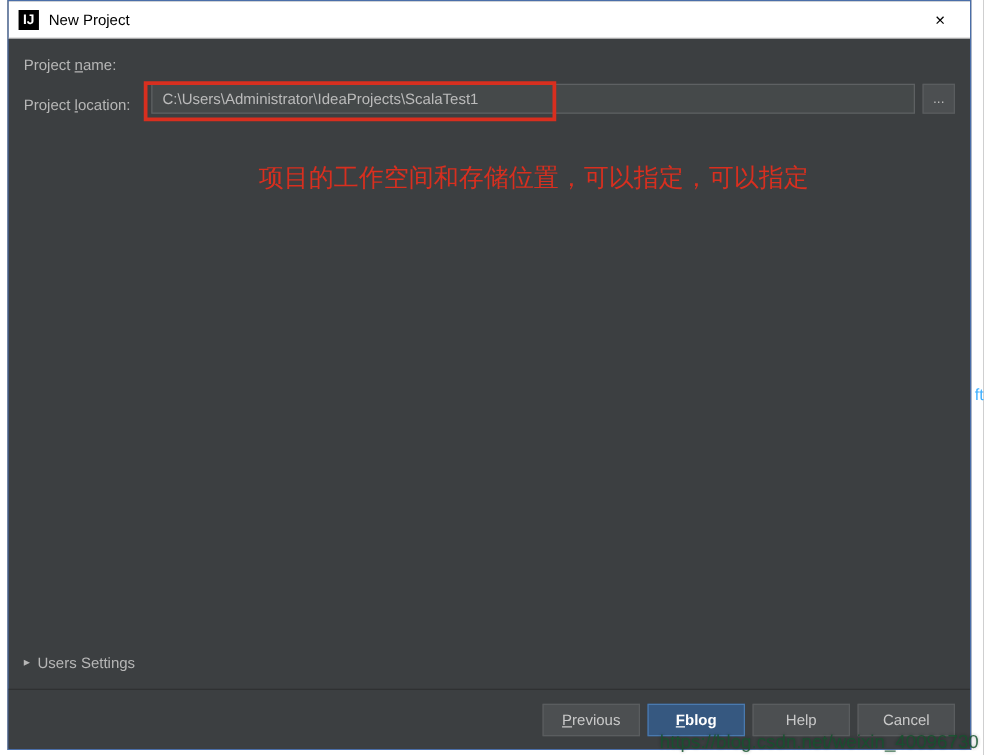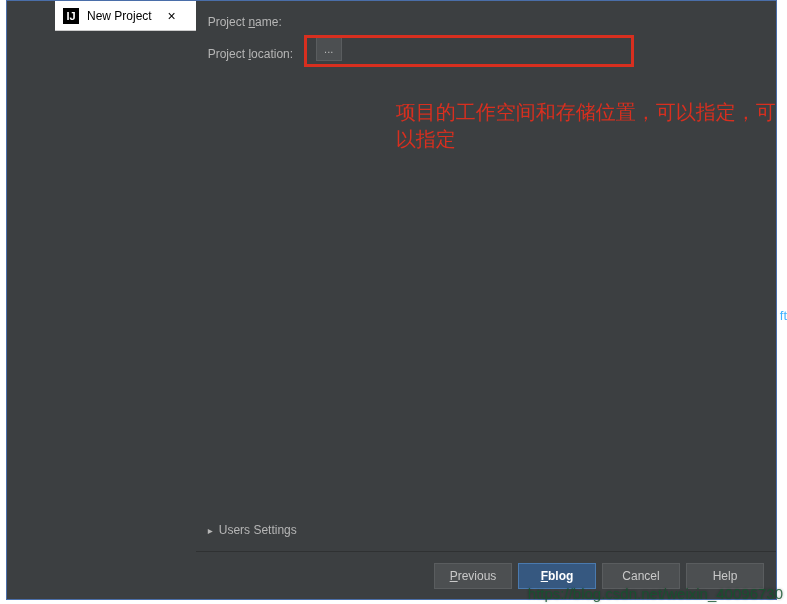--- a/index.html
+++ b/index.html
@@ -12,22 +12,21 @@
       position: relative;
       overflow: hidden;
     }
     .window {
       position: absolute;
       left: 6px; top: 0;
       width: 771px; height: 600px;
       border: 1px solid #4a6ea9;
       background: #3c3f41;
       display: flex;
-      flex-direction: row;
-      padding-left: 48px;
+      flex-direction: column;
     }
     .titlebar {
       height: 30px;
       background: #fff;
       border-bottom: 1px solid #ccc;
       display: flex;
       align-items: center;
       padding: 0 4px 0 8px;
       justify-content: space-between;
     }
@@ -192,40 +191,41 @@
     <div class="form-row">
       <div class="form-label">
         <span>Project </span><span class="ul">n</span><span>ame:</span>
       </div>
     </div>
 
     <div class="form-row row-location">
       <div class="form-label">
         <span>Project </span><span class="ul">l</span><span>ocation:</span>
       </div>
+      <input class="text-input" type="text" value="C:\Users\Administrator\IdeaProjects\ScalaTest1" style="">
       <div class="browse-btn">...</div>
     </div>
 
     <div class="red-box"></div>
     <div class="annotation">项目的工作空间和存储位置，可以指定，可以指定</div>
 
     <div class="more-settings">
       <span class="arrow">▸</span>
       <span>Users Settings</span>
     </div>
 
     <div class="footer">
       <button class="btn">
         <span class="ul">P</span>
           <span>revious</span>
       </button>
       <button class="btn btn-primary">
         <span class="ul">F</span>
           <span>blog</span>
       </button>
+      <button class="btn">Help</button>
       <button class="btn">Cancel</button>
-      <button class="btn">Help</button>
     </div>
   </div>
 </div>
 
 <div class="edge-blue">ft</div>
 <div class="watermark">https://blog.csdn.net/weixin_40096730</div>
 
 </body></html>

